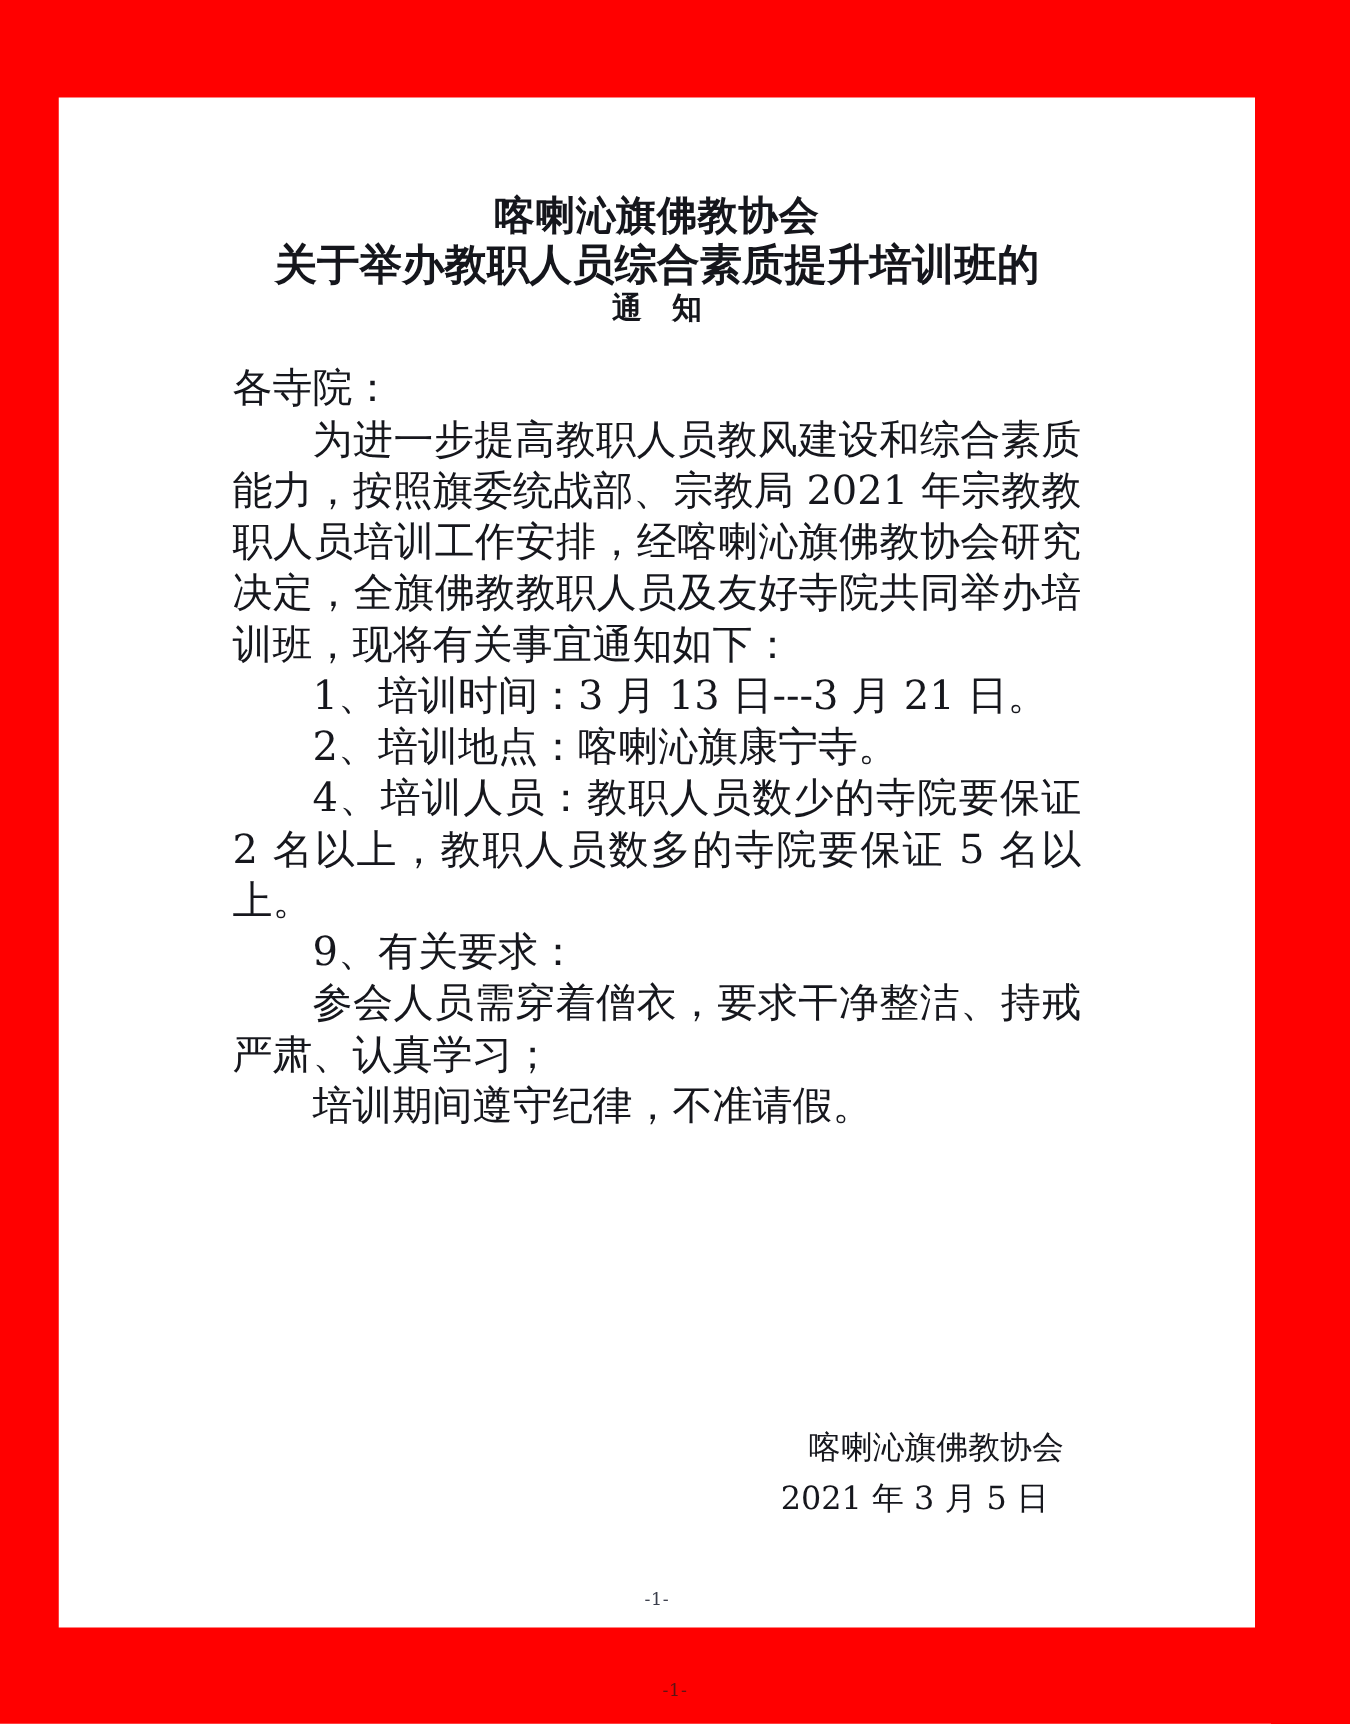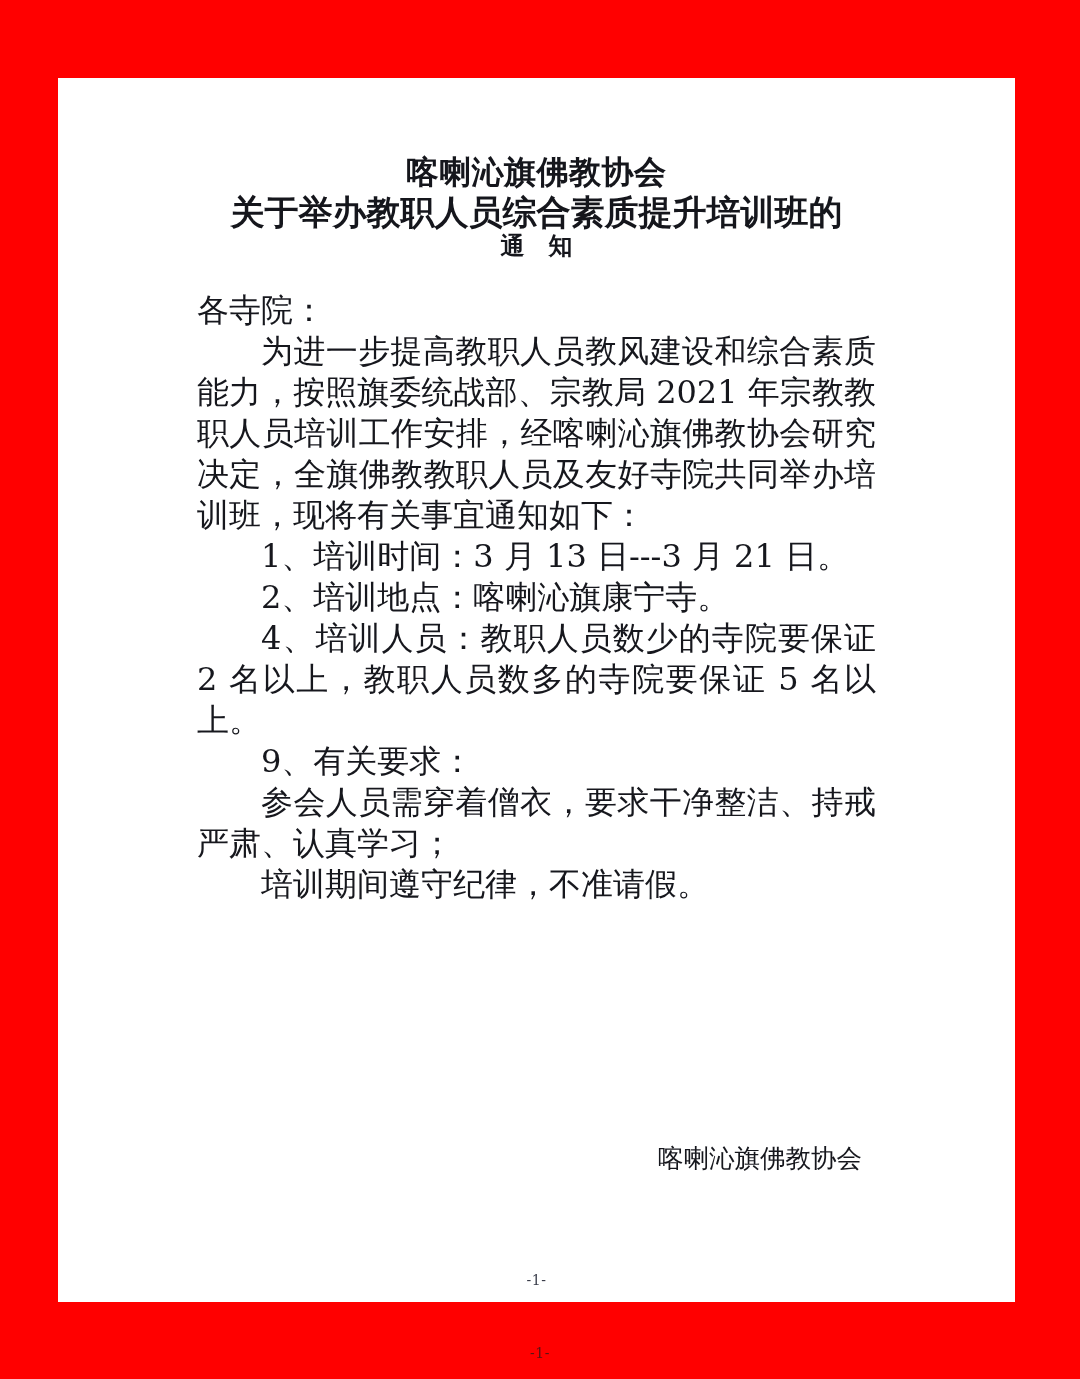--- a/index.html
+++ b/index.html
@@ -11,21 +11,21 @@
     height: 1379px;
     background: #ff0000;
     font-family: "DejaVu Serif", "Liberation Serif", serif;
     overflow: hidden;
     position: relative;
   }
 
   
   .paper {
     position: absolute;
-    left: 58px;
+    left: 47px;
     top: 78px;
     width: 957px;
     height: 1224px;
     background: #ffffff;
     box-sizing: border-box;
     overflow: hidden;
   }
 
   
   .title-block {
@@ -136,19 +136,20 @@
 
 
     <p class="para indent">参会人员需穿着僧衣，要求干净整洁、持戒严肃、认真学习；</p>
 
     <p class="para indent">培训期间遵守纪律，不准请假。</p>
 
   </div>
 
   <div class="sign-block">
     <div class="sign-line">喀喇沁旗佛教协会</div>
+    <div class="sign-line date">2021 年 3 月 5 日</div>
   </div>
 
   <div class="page-number">-1-</div>
 
 </div>
 
 <div class="outer-page-number">-1-</div>
 
 </body></html>

